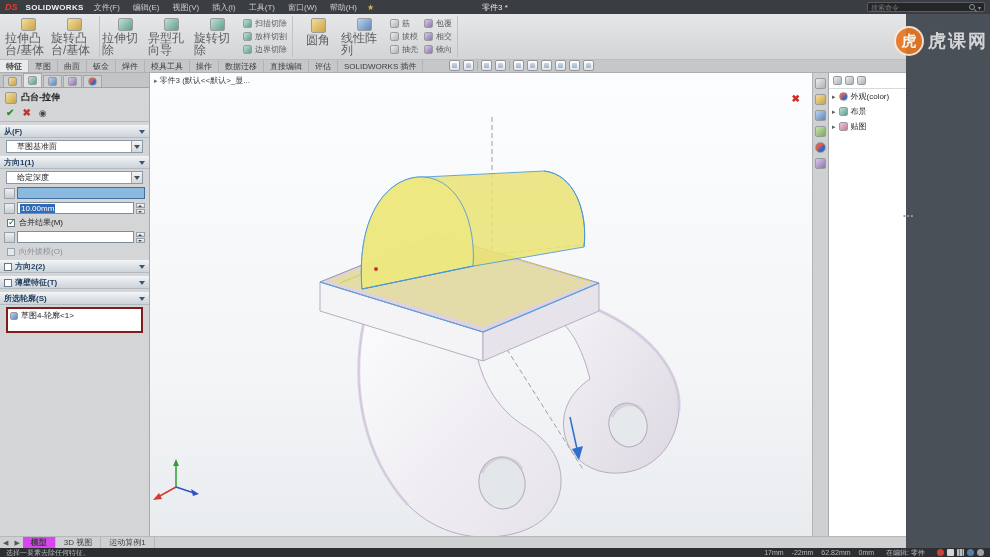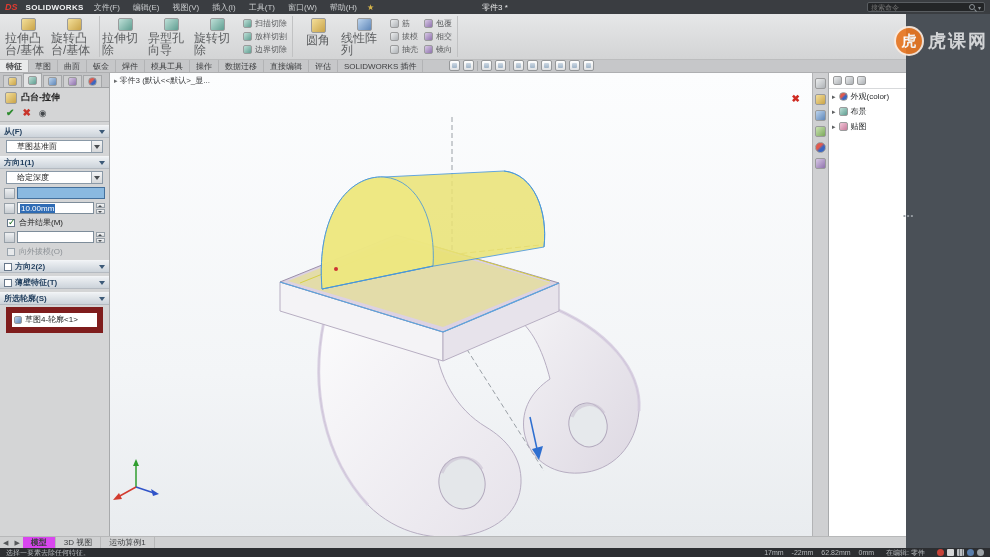--- a/index.html
+++ b/index.html
@@ -56,21 +56,21 @@
   .hudicon { width:11px; height:11px; border:1px solid #96989a; border-radius:2px;
              background:linear-gradient(#ffffff,#dfe1e3); position:relative; cursor:default; }
   .hudicon::after { content:""; position:absolute; inset:2px; border-radius:1px;
                     background:linear-gradient(#ccd7e2,#9fb4c8); }
   .hud-sep { width:1px; height:10px; background:#a9abad; }
 
   
   .main { position:absolute; left:0; top:73px; width:906px; height:463px; display:flex; }
 
   
-  .pm { width:110px; background:#d4d5d6; border-right:1px solid #a8aaac; font-size:8px; color:#222; }
+  .pm { width:150px; background:#d4d5d6; border-right:1px solid #a8aaac; font-size:8px; color:#222; }
   .pm-tabs { height:15px; display:flex; align-items:flex-end; gap:1px; padding-left:3px;
              background:#c3c4c6; border-bottom:1px solid #9fa1a3; }
   .pm-tab { width:19px; height:12px; background:#cfd0d1; border:1px solid #a5a7a9; border-bottom:none;
             display:flex; align-items:center; justify-content:center; cursor:default; }
   .pm-tab.active { background:#e3e4e5; height:14px; }
   .pm-tab .chip { width:9px; height:9px; }
   .pm-title { display:flex; align-items:center; gap:4px; padding:3px 5px 1px 5px; font-weight:bold; font-size:9px; }
   .pm-title .chip { width:12px; height:12px; }
   .pm-actions { display:flex; align-items:center; gap:8px; padding:2px 6px 3px 6px;
                 border-bottom:1px solid #b6b8ba; }
@@ -100,21 +100,21 @@
                 position:relative; }
   .spin .up::after, .spin .dn::after { content:""; position:absolute; left:1px; top:1px;
        border-left:2px solid transparent; border-right:2px solid transparent; }
   .spin .up::after { border-bottom:2px solid #4a4e52; }
   .spin .dn::after { border-top:2px solid #4a4e52; }
   .chkrow { display:flex; align-items:center; gap:4px; margin:3px 7px; }
   .cb { width:8px; height:8px; background:#fff; border:1px solid #67778a; position:relative; flex:none; }
   .cb.checked::after { content:"✓"; position:absolute; top:-3px; left:0; font-size:9px; color:#17681c; }
   .grayed { color:#8b9095; }
   .grayed .cb { background:#e7e9eb; border-color:#9aa4ad; }
-  .pm-list { margin:2px 6px; min-height:26px; background:#fff; border:6px solid #7f1d1d; padding:1px 2px; }
+  .pm-list { margin:2px 6px; min-height:26px; background:#fff; border:2px solid #7f1d1d; padding:1px 2px; }
   .pm-list-item { display:flex; align-items:center; gap:3px; }
   .pm-list-item .chip { width:8px; height:8px; }
 
   
   .viewport { position:relative; flex:1; overflow:hidden;
               background:linear-gradient(180deg,#fcfdfe 0%,#f3f5f7 65%,#e9ecef 100%); }
   .vp-tree-label { position:absolute; left:4px; top:2px; font-size:8px; color:#3c3e40;
                    display:flex; align-items:center; gap:2px; }
   .vp-tree-label .twisty { color:#6b6d6f; font-size:7px; }
   .confirm-x { position:absolute; right:12px; top:20px; color:#cf2b22; font-size:10px; font-weight:bold; }

